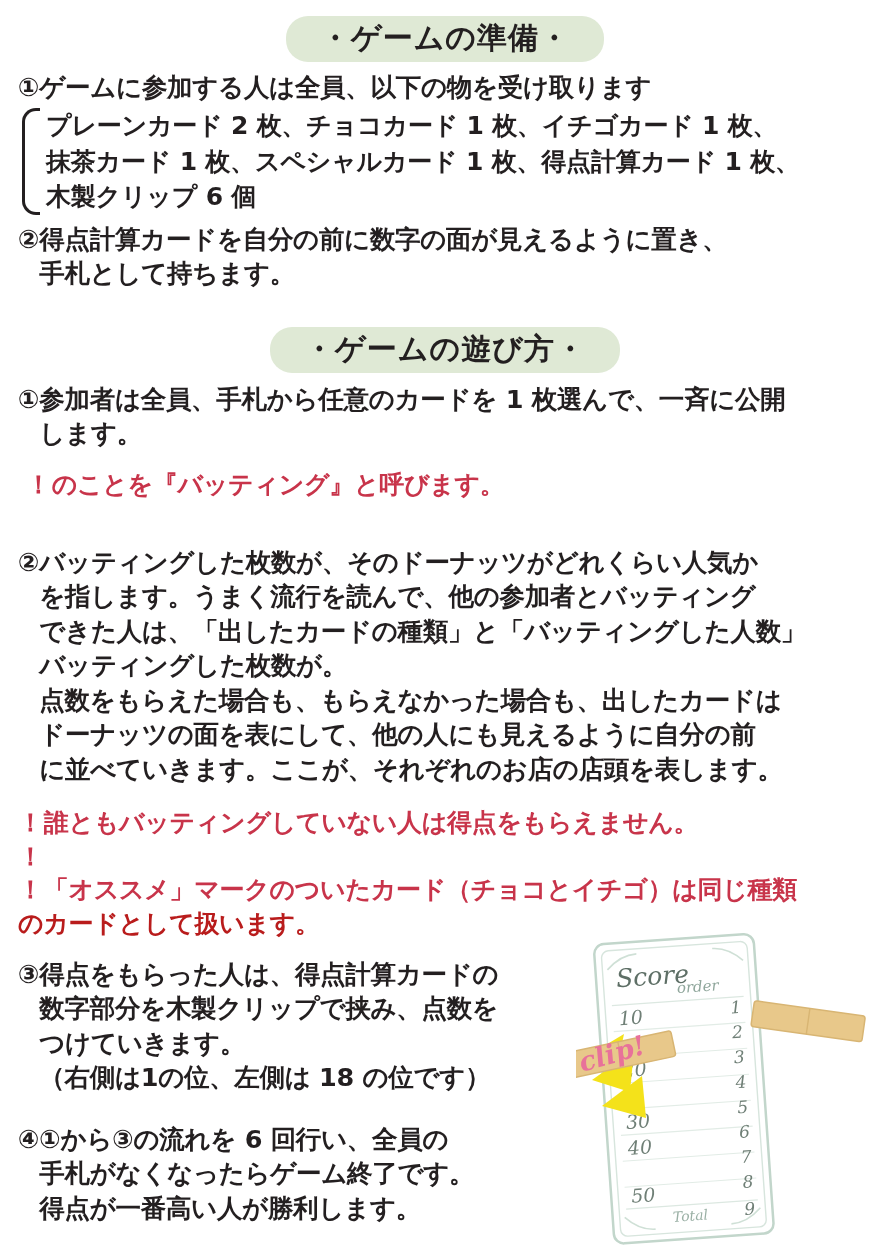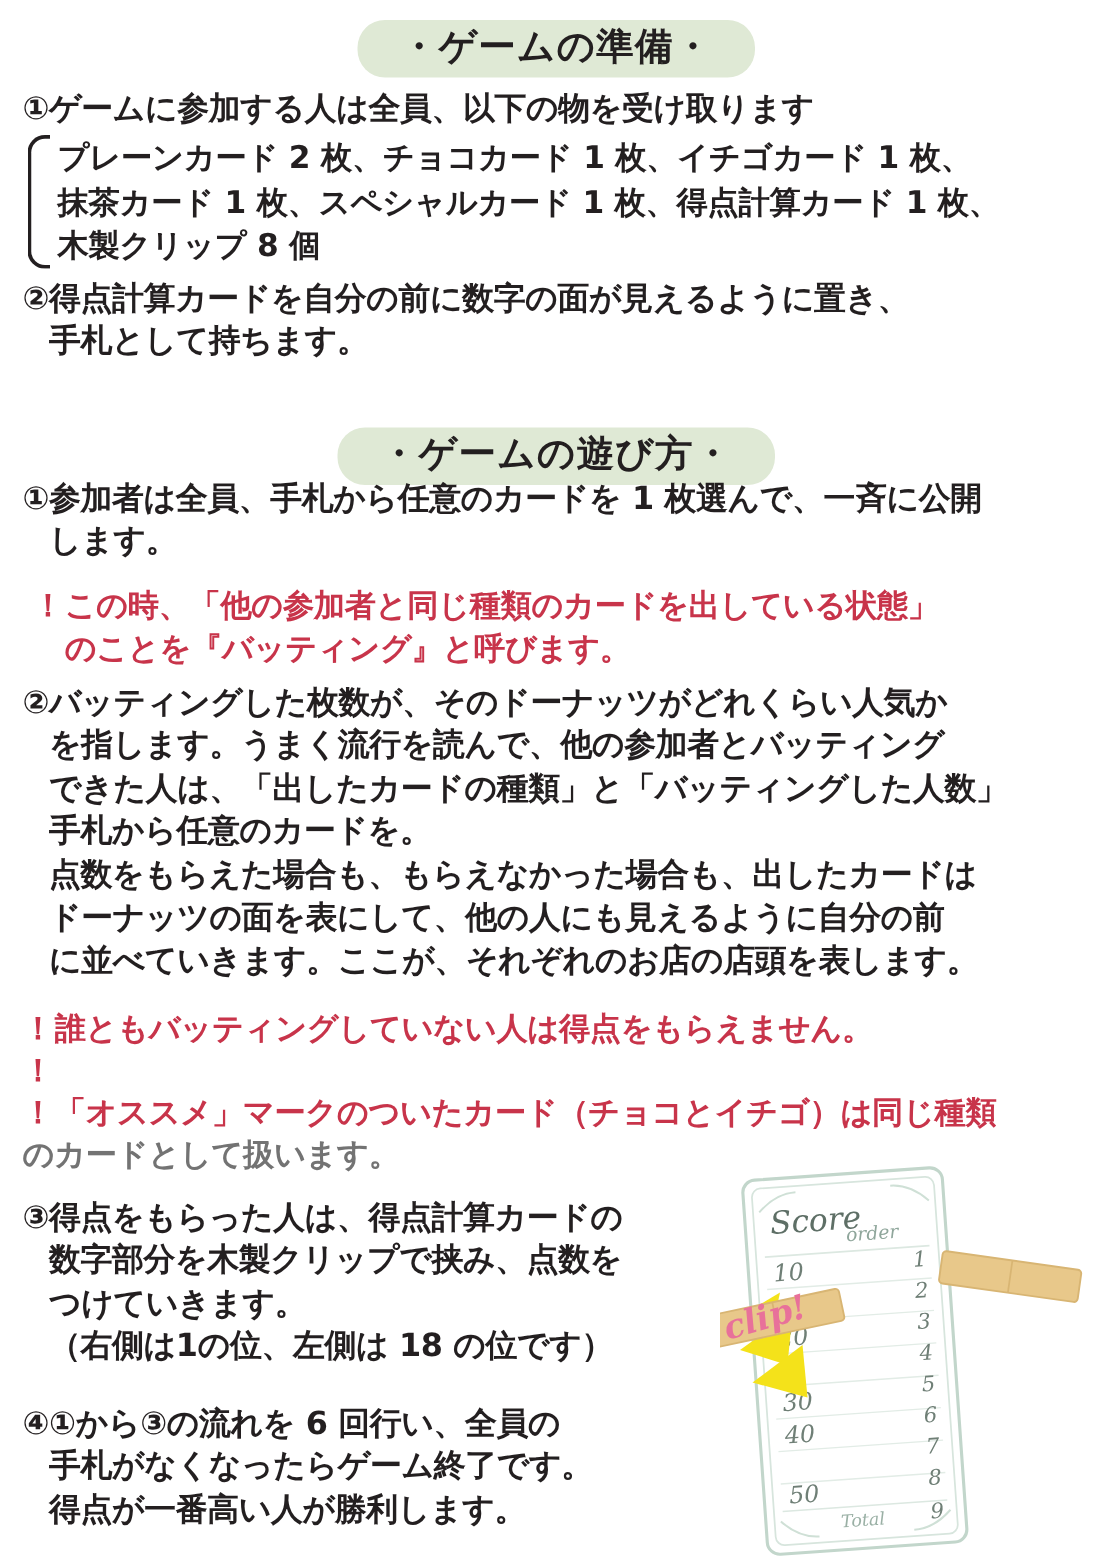--- a/index.html
+++ b/index.html
@@ -37,21 +37,21 @@
     align-items: flex-start;
     font-size: 25.5px;
     line-height: 1.35;
     font-weight: bold;
     letter-spacing: -0.3px;
   }
   .num-item .marker { flex: 0 0 auto; }
   .num-item .body { flex: 1 1 auto; }
 
   .red {
-    color: #737373;
+    color: #b91c1c;
   }
   .red-item {
     display: flex;
     align-items: flex-start;
     font-size: 25px;
     line-height: 1.34;
     font-weight: bold;
     letter-spacing: -0.3px;
     color: #c8344a;
   }
@@ -77,21 +77,21 @@
     line-height: 1.42;
     font-weight: bold;
     letter-spacing: -0.2px;
   }
 
   
   #h1 { position: absolute; left: 0; top: 16px; width: 890px; }
   #s1-i1 { position: absolute; left: 18px; top: 70px; width: 860px; }
   #s1-list { position: absolute; left: 16px; top: 106px; width: 860px; }
   #s1-i2 { position: absolute; left: 18px; top: 222px; width: 860px; }
-  #h2 { position: absolute; left: 0; top: 342px; width: 890px; }
+  #h2 { position: absolute; left: 0; top: 327px; width: 890px; }
   #s2-i1 { position: absolute; left: 18px; top: 382px; width: 862px; }
   #s2-r1 { position: absolute; left: 26px; top: 468px; width: 852px; }
   #s2-i2 { position: absolute; left: 18px; top: 545px; width: 862px; }
   #s2-r2 { position: absolute; left: 18px; top: 806px; width: 866px; }
   #s2-i3 { position: absolute; left: 18px; top: 957px; width: 520px; }
   #s2-i4 { position: absolute; left: 18px; top: 1122px; width: 520px; }
 
   
   #scorecard {
     position: absolute;
@@ -113,21 +113,21 @@
   <div id="s1-i1" class="num-item">
     <span class="marker">①</span>
     <span class="body">ゲームに参加する人は全員、以下の物を受け取ります</span>
   </div>
 
   <div id="s1-list" class="bracket-row">
     <div class="bracket"></div>
     <div class="bracket-body">
       <div>プレーンカード 2 枚、チョコカード 1 枚、イチゴカード 1 枚、</div>
       <div>抹茶カード 1 枚、スペシャルカード 1 枚、得点計算カード 1 枚、</div>
-      <div>木製クリップ 8 個</div>
+      <div>木製クリップ 6 個</div>
     </div>
   </div>
 
   <div id="s1-i2" class="num-item">
     <span class="marker">②</span>
     <span class="body">
       <div>得点計算カードを自分の前に数字の面が見えるように置き、</div>
       <div>手札として持ちます。</div>
     </span>
   </div>
@@ -141,33 +141,32 @@
     <span class="body">
       <div>参加者は全員、手札から任意のカードを 1 枚選んで、一斉に公開</div>
       <div>します。</div>
     </span>
   </div>
 
   <div id="s2-r1">
     <div class="red-item">
       <span class="marker">！</span>
       <span>
-        <div>この時、「他の参加者と同じ種類のカードを出している状態」</div>
         <div>のことを『バッティング』と呼びます。</div>
       </span>
     </div>
   </div>
 
   <div id="s2-i2" class="num-item">
     <span class="marker">②</span>
     <span class="body">
       <div>バッティングした枚数が、そのドーナッツがどれくらい人気か</div>
       <div>を指します。うまく流行を読んで、他の参加者とバッティング</div>
       <div>できた人は、「出したカードの種類」と「バッティングした人数」</div>
-      <div>手札から任意のカードを。</div>
+      <div>バッティングした枚数が。</div>
       <div>点数をもらえた場合も、もらえなかった場合も、出したカードは</div>
       <div>ドーナッツの面を表にして、他の人にも見えるように自分の前</div>
       <div>に並べていきます。ここが、それぞれのお店の店頭を表します。</div>
     </span>
   </div>
 
   <div id="s2-r2">
     <div class="red-item">
       <span class="marker">！</span>
       <span>

